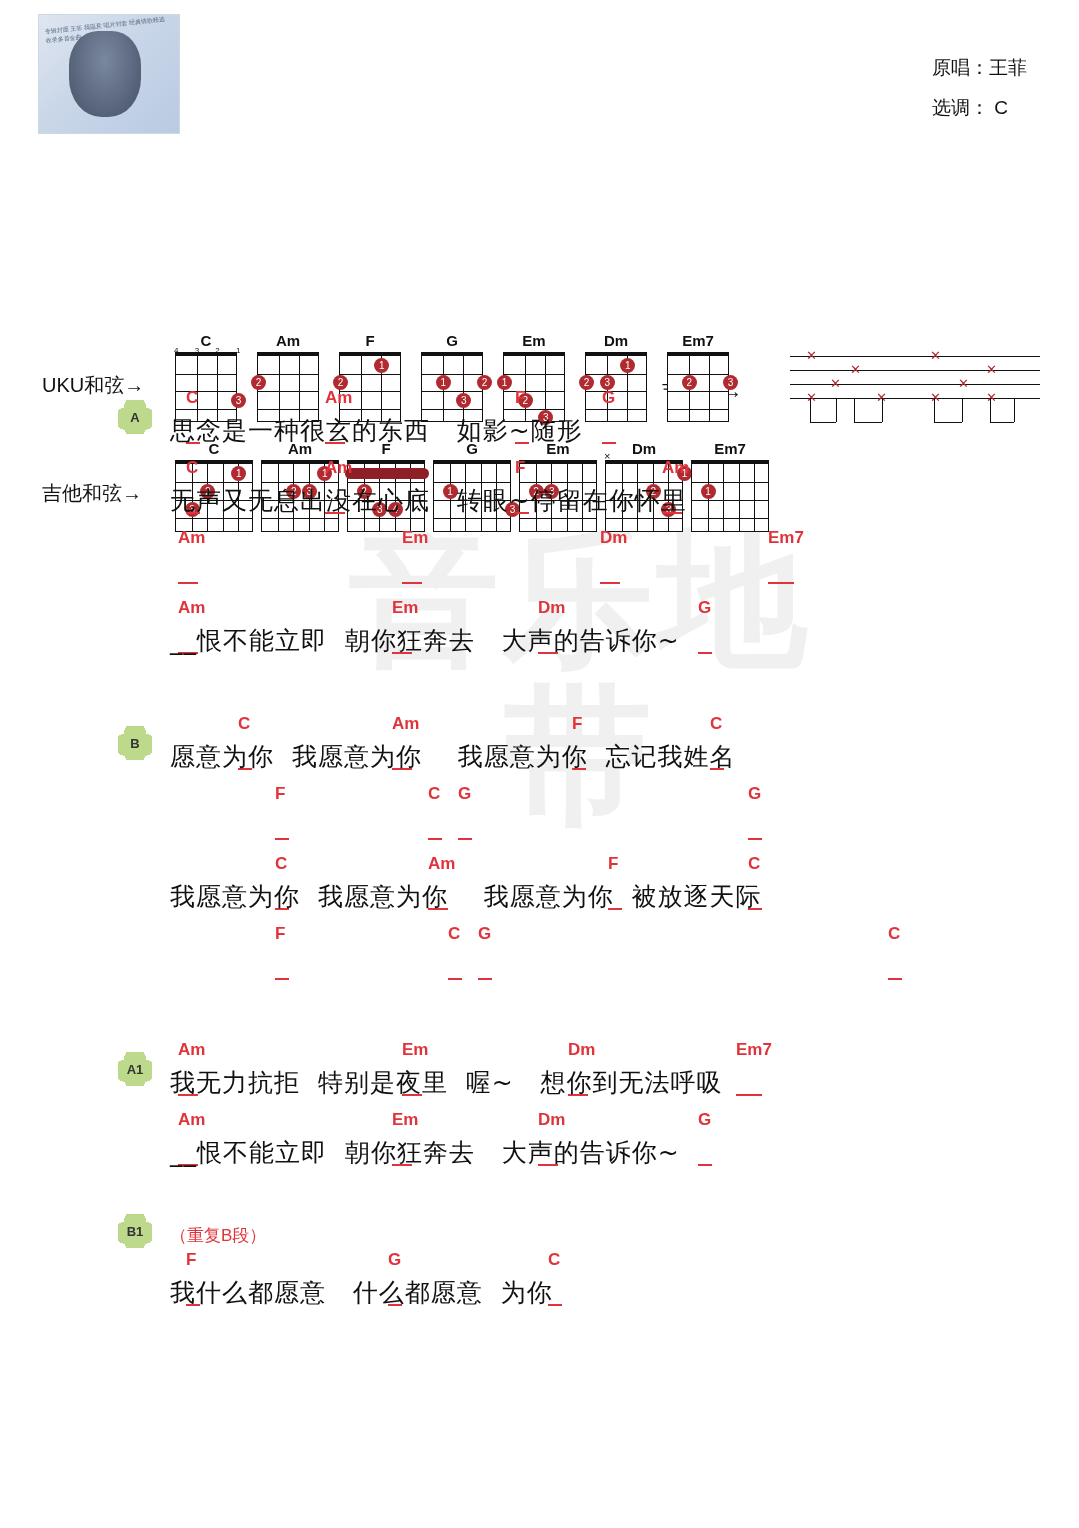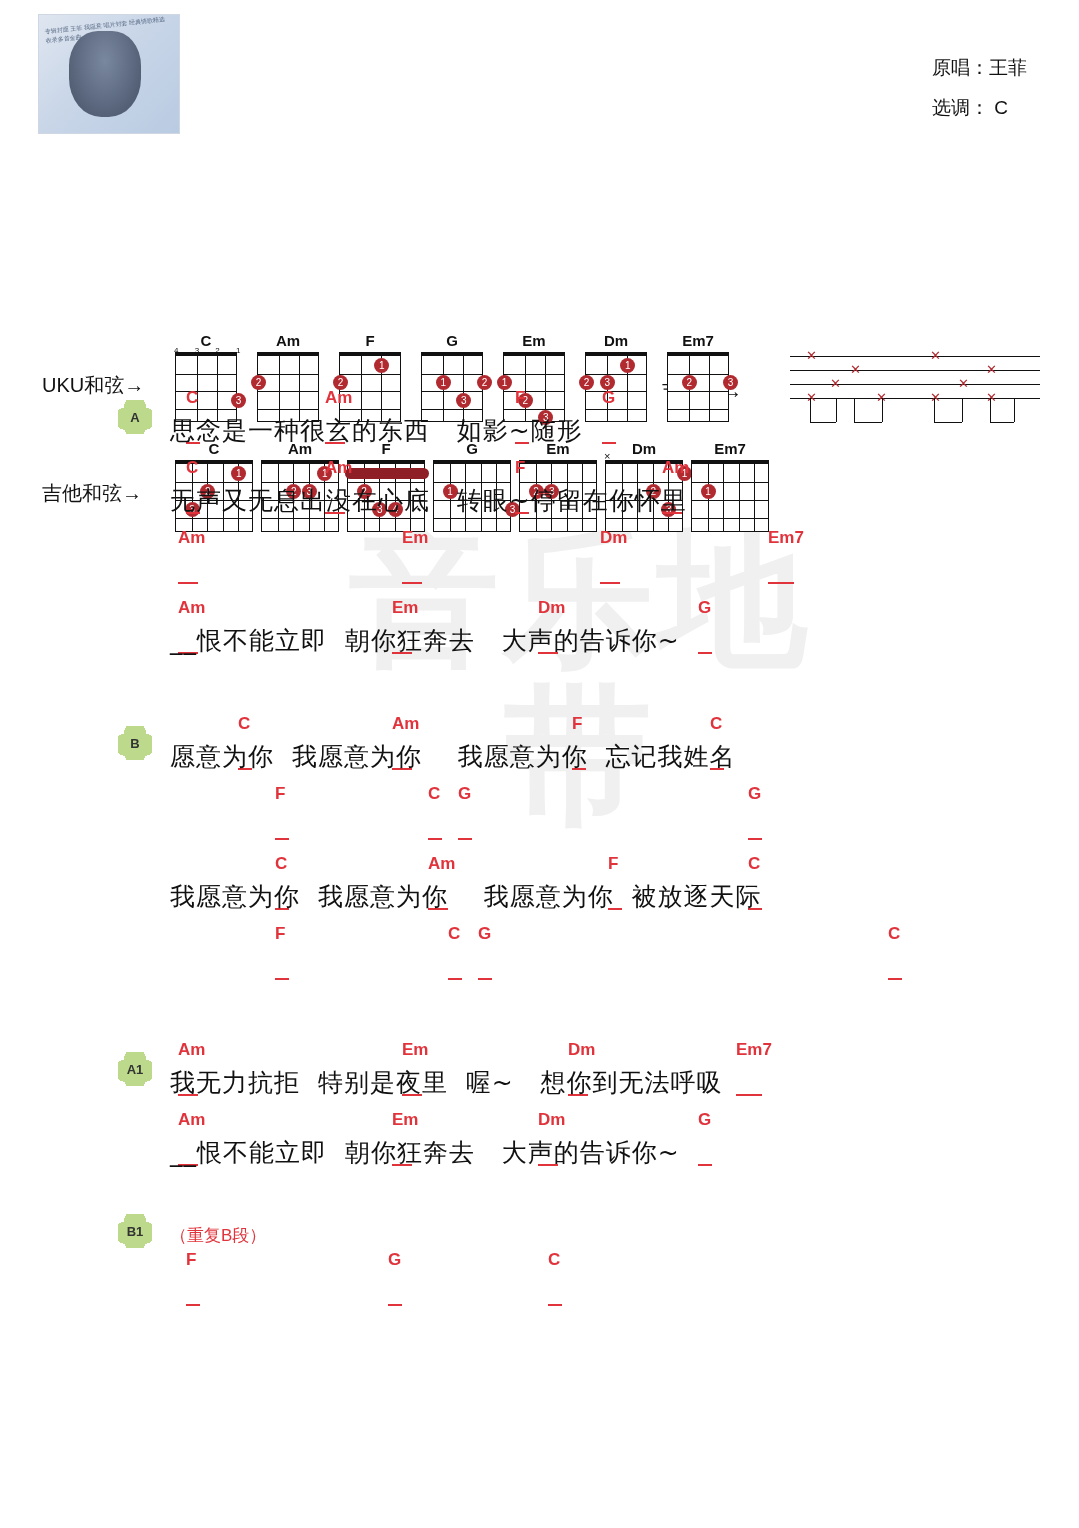--- a/index.html
+++ b/index.html
@@ -517,17 +517,18 @@
           <span>B1</span>
         </div>
         <div class="repeat-note">（重复B段）</div>
         <div class="line">
           <div class="chd" style="left: 186px;">F</div>
           <div class="underline" style="left: 186px; top: 52px; width: 14px;"></div>
           <div class="chd" style="left: 388px;">G</div>
           <div class="underline" style="left: 388px; top: 52px; width: 14px;"></div>
           <div class="chd" style="left: 548px;">C</div>
           <div class="underline" style="left: 548px; top: 52px; width: 14px;"></div>
+          <div class="lyr">我什么都愿意   什么都愿意  为你</div>
         </div>
       </div>
     </div>
 
 </div>
 
 </body></html>

